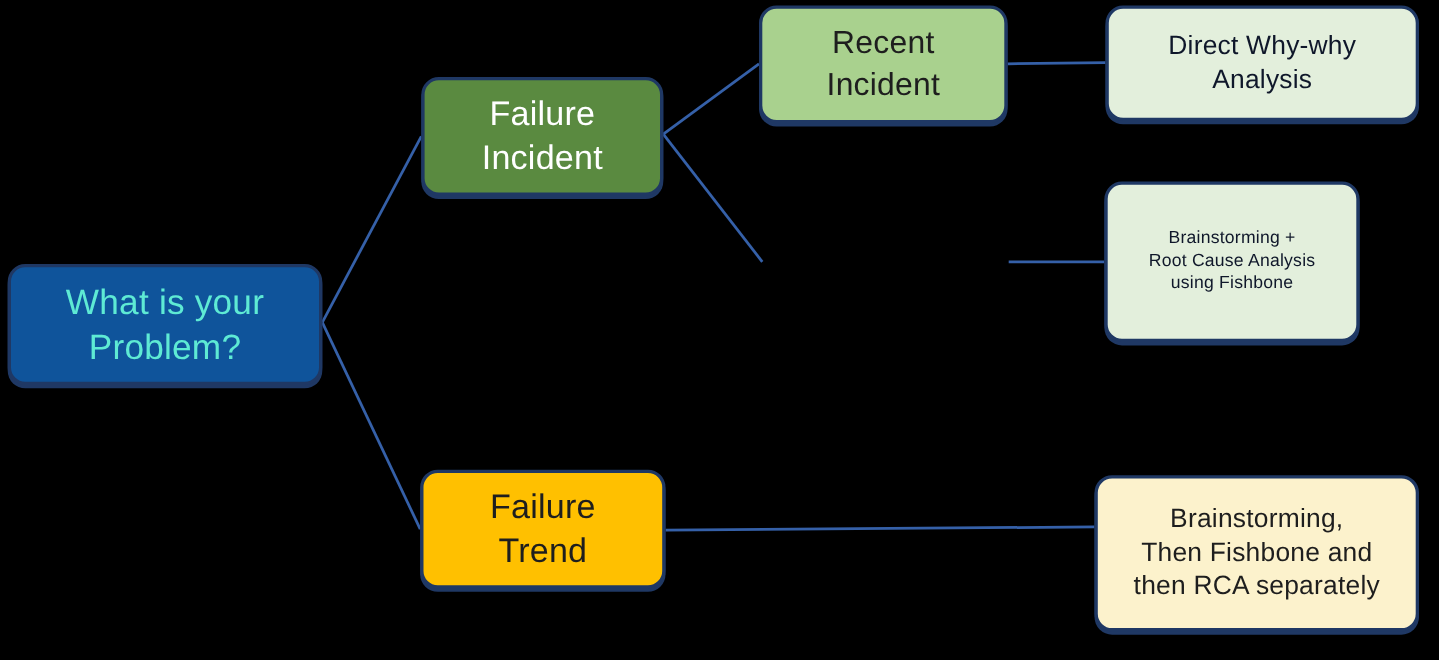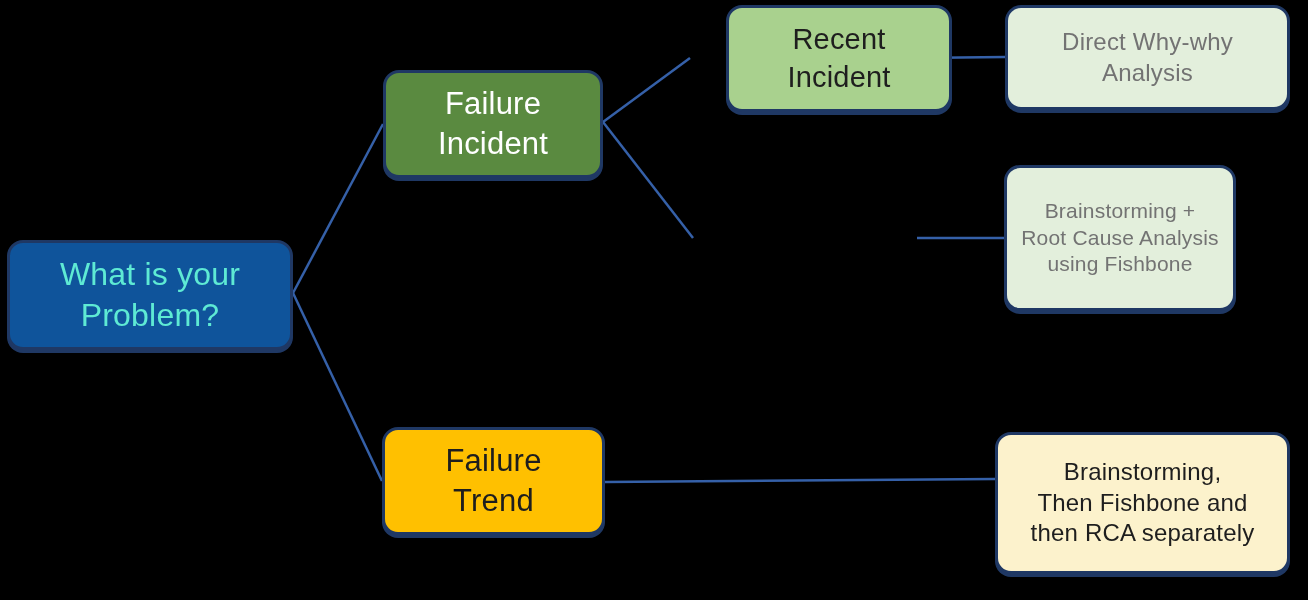--- a/index.html
+++ b/index.html
@@ -39,31 +39,31 @@
     line-height: 1.28;
     letter-spacing: 0.2px;
     padding: 4px 8px;
   }
   .node .label { white-space: pre-line; }
 
   
   .fill-blue       { background: #0F549B; color: #5eead4; }
   .fill-darkgreen  { background: #5A8A40; color: #FFFFFF; }
   .fill-lightgreen { background: #A9D18E; color: #1E1E1E; }
-  .fill-palegreen  { background: #E3EFDC; color: #737373; }
+  .fill-palegreen  { background: #E3EFDC; color: #0f172a; }
   .fill-yellow     { background: #FFC000; color: #1E1E1E; }
   .fill-cream      { background: #FCF2CC; color: #1E1E1E; }
 
   
   #node-root             { left: 7px;    top: 240px; width: 286px; height: 110px; font-size: 32px; }
   #node-failure-incident { left: 383px;  top: 70px;  width: 220px; height: 108px; font-size: 31px; }
-  #node-recent-incident  { left: 690px;  top: 5px;   width: 226px; height: 107px; font-size: 29px; margin-left: 36px; }
+  #node-recent-incident  { left: 690px;  top: 5px;   width: 226px; height: 107px; font-size: 29px; }
   #node-direct-whywhy    { left: 1005px; top: 5px;   width: 285px; height: 105px; font-size: 24px; }
   #node-past-incident    { left: 693px;  top: 185px; width: 224px; height: 107px; font-size: 29px; }
-  #node-brainstorm-rca   { left: 1004px; top: 165px; width: 232px; height: 146px; font-size: 21px; }
+  #node-brainstorm-rca   { left: 1004px; top: 165px; width: 232px; height: 146px; font-size: 16px; }
   #node-failure-trend    { left: 382px;  top: 427px; width: 223px; height: 108px; font-size: 31px; }
   #node-brainstorm-fish  { left: 995px;  top: 408px; width: 295px; height: 142px; font-size: 24px; margin-top: 24px; }
 
   line.connector {
     stroke: #3560A8;
     stroke-width: 2.5;
     fill: none;
   }
 </style>
 </head>

